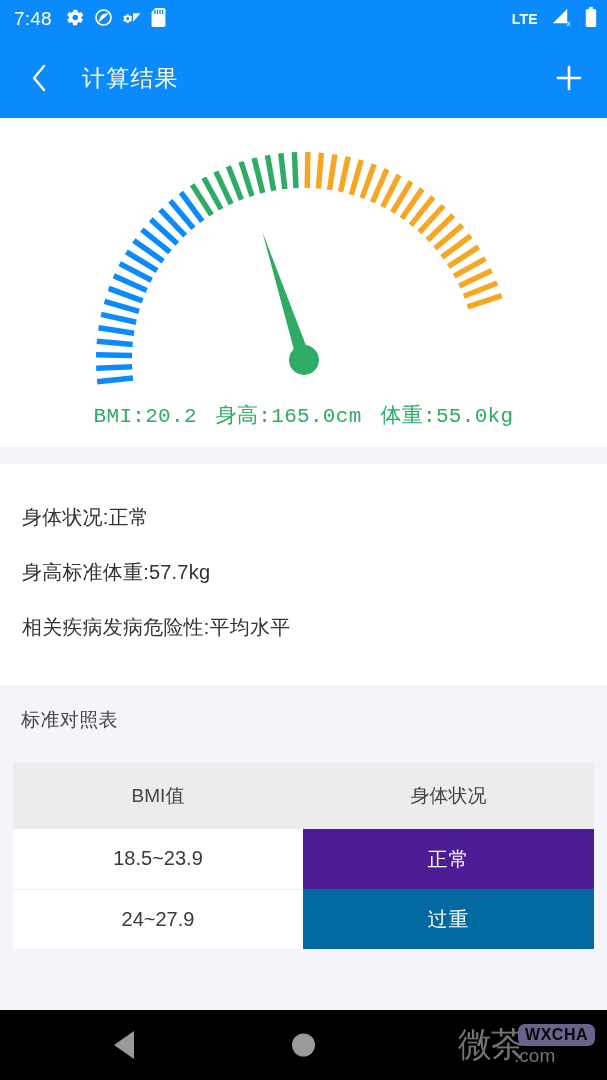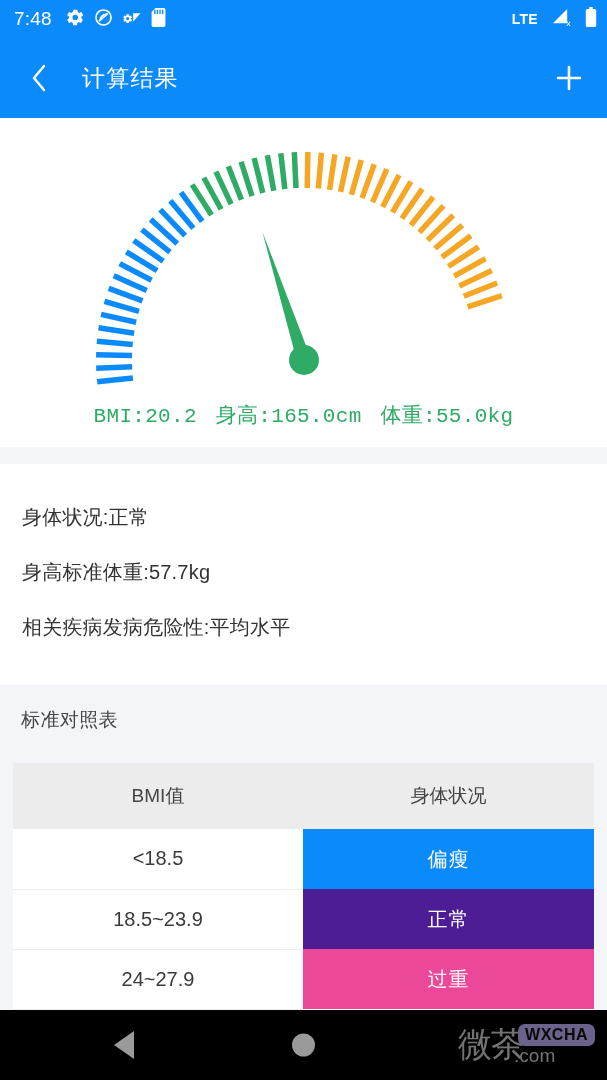--- a/index.html
+++ b/index.html
@@ -320,30 +320,26 @@
         <col class="col-b">
       </colgroup>
     <thead>
       <tr>
         <th>BMI值</th>
         <th>身体状况</th>
       </tr>
     </thead>
     <tbody id="bmi-table-body">
         <tr>
-          <td class="bmi-val">&lt;18.5</td>
-          <td class="bmi-state" style="background: rgb(11, 139, 251);">偏瘦</td>
-        </tr>
-        <tr>
           <td class="bmi-val">18.5~23.9</td>
           <td class="bmi-state" style="background: #4c1d95;">正常</td>
         </tr>
         <tr>
           <td class="bmi-val">24~27.9</td>
-          <td class="bmi-state" style="background: #ec4899;">过重</td>
+          <td class="bmi-state" style="background: #0369a1;">过重</td>
         </tr>
       </tbody>
   </table>
 </div>
 
 <div class="navbar">
   <div class="nav-back"></div>
   <div class="nav-home"></div>
   <div class="watermark">
     <span class="wm-cn">微茶</span>

